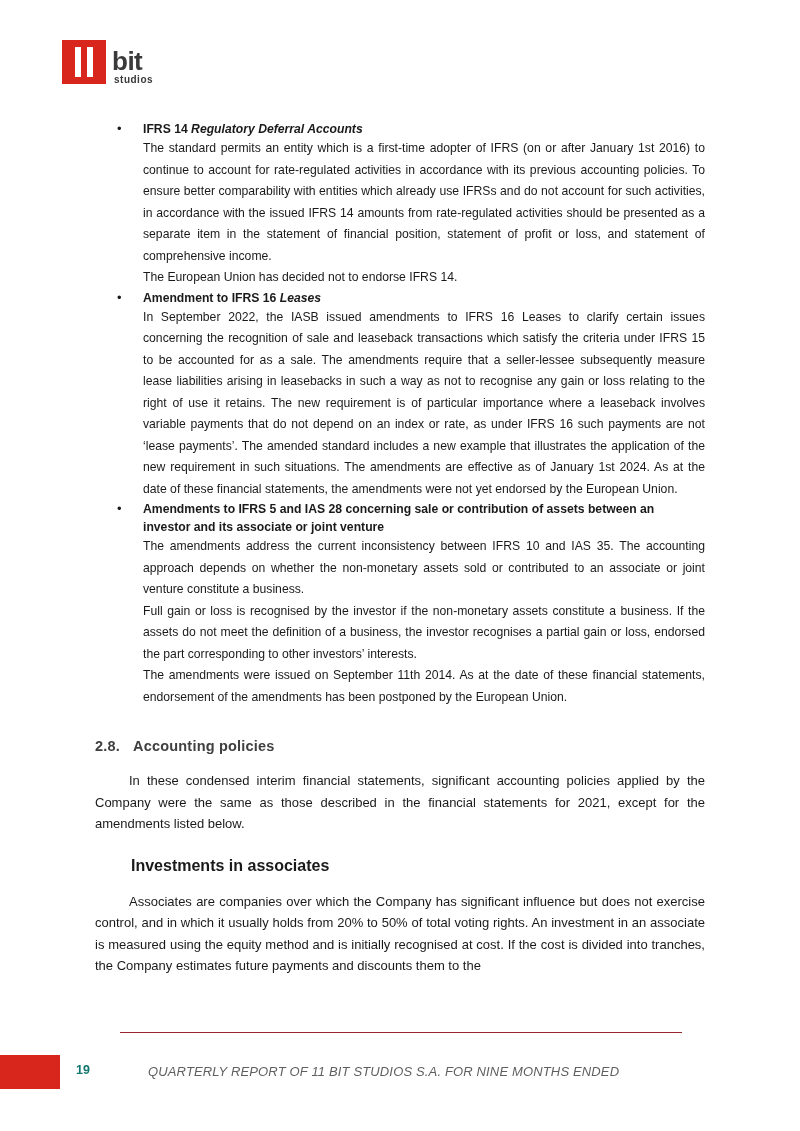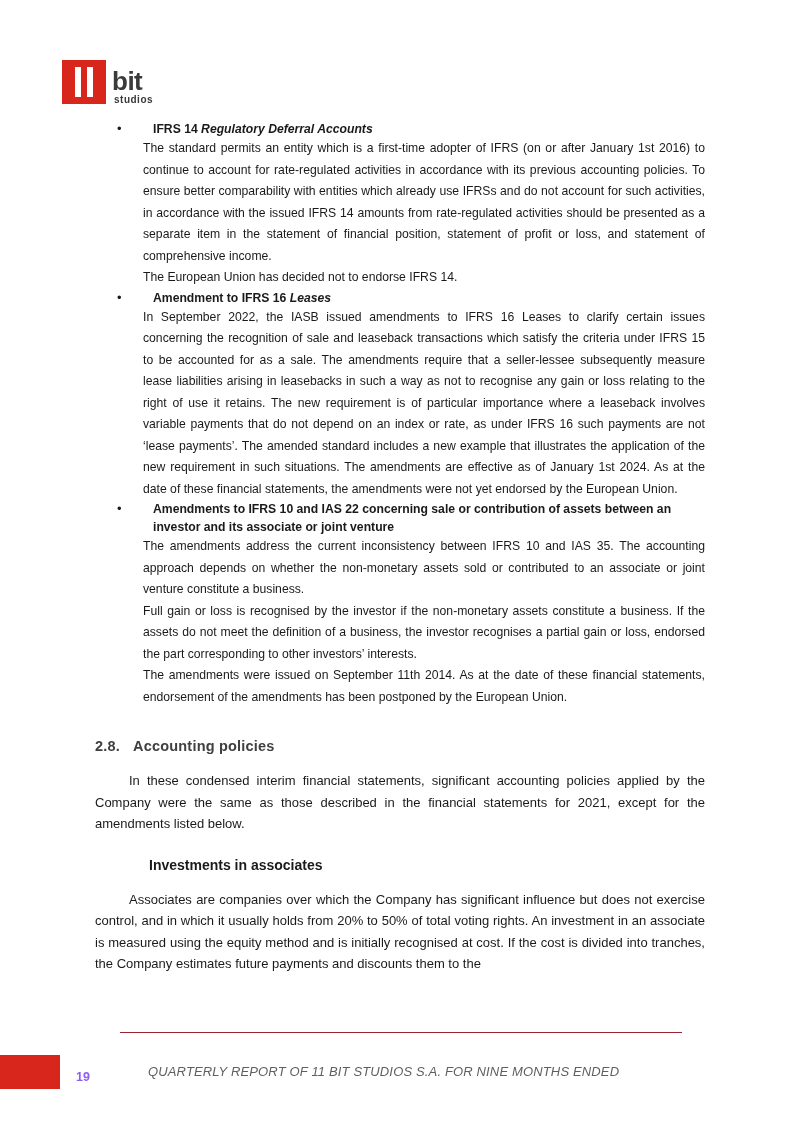--- a/index.html
+++ b/index.html
@@ -20,21 +20,21 @@
     position: relative;
     width: 800px;
     height: 1131px;
     box-sizing: border-box;
   }
 
   
   .logo-wrap {
     position: absolute;
     left: 62px;
-    top: 60px;
+    top: 40px;
     width: 110px;
     height: 52px;
   }
   .logo-square {
     position: absolute;
     left: 0;
     top: 0;
     width: 44px;
     height: 44px;
     background: #d9261c;
@@ -101,21 +101,21 @@
     left: 22px;
     top: 0px;
     font-size: 13px;
     line-height: 18px;
     color: #1a1a1a;
   }
   .b-title {
     font-size: 12.2px;
     line-height: 18px;
     font-weight: bold;
-    margin: 0 0 0 10px;
+    margin: 0 0 0 0;
   }
   .b-title em {
     font-style: italic;
   }
   .para {
     font-size: 12.2px;
     line-height: 21.5px;
     text-align: justify;
     margin: 0;
     -moz-text-align-last: left;
@@ -140,23 +140,23 @@
     line-height: 21.5px;
     text-align: justify;
     text-align-last: left;
     margin: 16px 0 0 0;
     color: #1a1a1a;
   }
   .indent-first {
     text-indent: 34px;
   }
   .sub-heading {
-    font-size: 14px;
-    font-weight: bold;
-    margin: 22px 0 0 54px;
+    font-size: 16px;
+    font-weight: bold;
+    margin: 22px 0 0 36px;
   }
 
   
   .footer-rule {
     position: absolute;
     left: 120px;
     top: 1032px;
     width: 562px;
     height: 1px;
     background: #9a2531;
@@ -172,24 +172,24 @@
     position: absolute;
     left: 0;
     top: 0;
     width: 60px;
     height: 34px;
     background: #d9261c;
   }
   .footer-page {
     position: absolute;
     left: 76px;
-    top: 15px;
+    top: 8px;
     font-size: 12.5px;
     font-weight: bold;
-    color: #8b5cf6;
+    color: #0f766e;
   }
   .footer-text {
     position: absolute;
     left: 148px;
     top: 9px;
     font-size: 13px;
     color: #5f5f5f;
     letter-spacing: 0.15px;
     font-style: italic;
   }
@@ -218,21 +218,21 @@
       </li>
 
       <li>
         <p class="b-title">
           <span>Amendment to IFRS 16 </span><em>Leases</em>
         </p>
         <p class="para">In September 2022, the IASB issued amendments to IFRS 16 Leases to clarify certain issues concerning the recognition of sale and leaseback transactions which satisfy the criteria under IFRS 15 to be accounted for as a sale. The amendments require that a seller-lessee subsequently measure lease liabilities arising in leasebacks in such a way as not to recognise any gain or loss relating to the right of use it retains. The new requirement is of particular importance where a leaseback involves variable payments that do not depend on an index or rate, as under IFRS 16 such payments are not ‘lease payments’. The amended standard includes a new example that illustrates the application of the new requirement in such situations. The amendments are effective as of January 1st 2024. As at the date of these financial statements, the amendments were not yet endorsed by the European Union.</p>
       </li>
 
       <li>
-        <p class="b-title">Amendments to IFRS 10 and IAS 22 concerning sale or contribution of assets between an investor and its associate or joint venture</p>
+        <p class="b-title">Amendments to IFRS 5 and IAS 28 concerning sale or contribution of assets between an investor and its associate or joint venture</p>
         <p class="para">The amendments address the current inconsistency between IFRS 10 and IAS 35. The accounting approach depends on whether the non-monetary assets sold or contributed to an associate or joint venture constitute a business.</p>
         <p class="para">Full gain or loss is recognised by the investor if the non-monetary assets constitute a business. If the assets do not meet the definition of a business, the investor recognises a partial gain or loss, endorsed the part corresponding to other investors’ interests.</p>
         <p class="para">The amendments were issued on September 11th 2014. As at the date of these financial statements, endorsement of the amendments has been postponed by the European Union.</p>
       </li>
 
     </ul>
 
     <div class="section-heading">
       <span class="num">2.8.</span><span>Accounting policies</span>
     </div>

